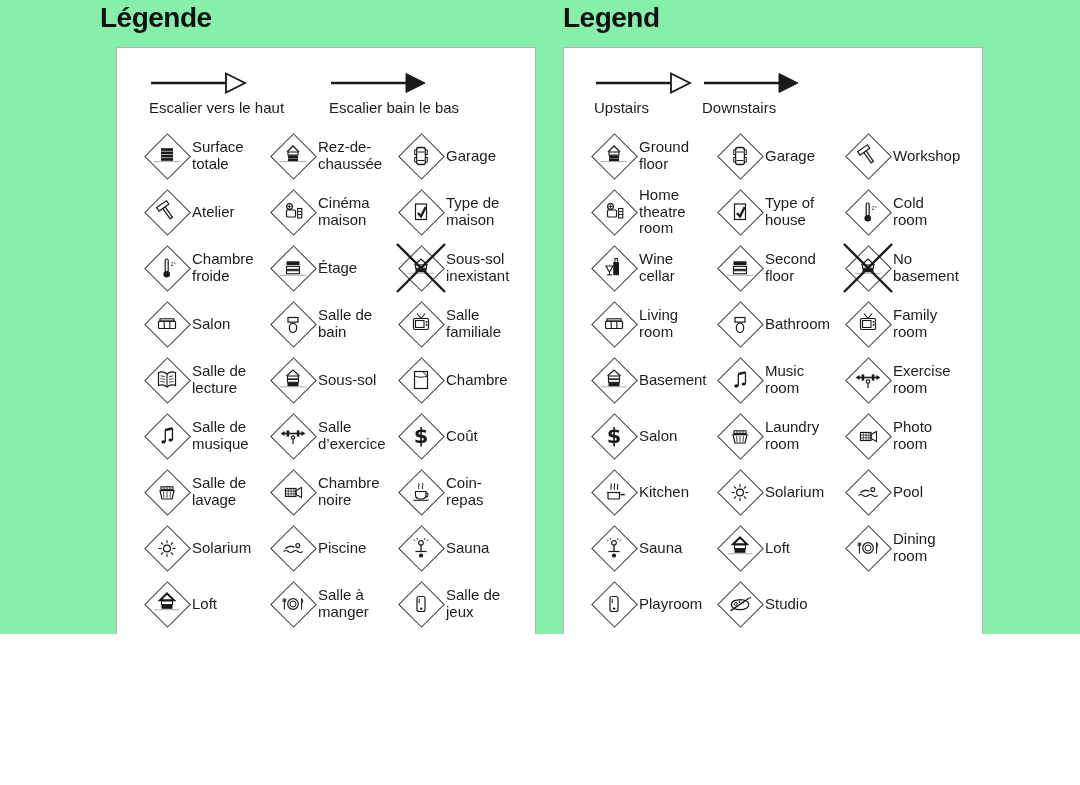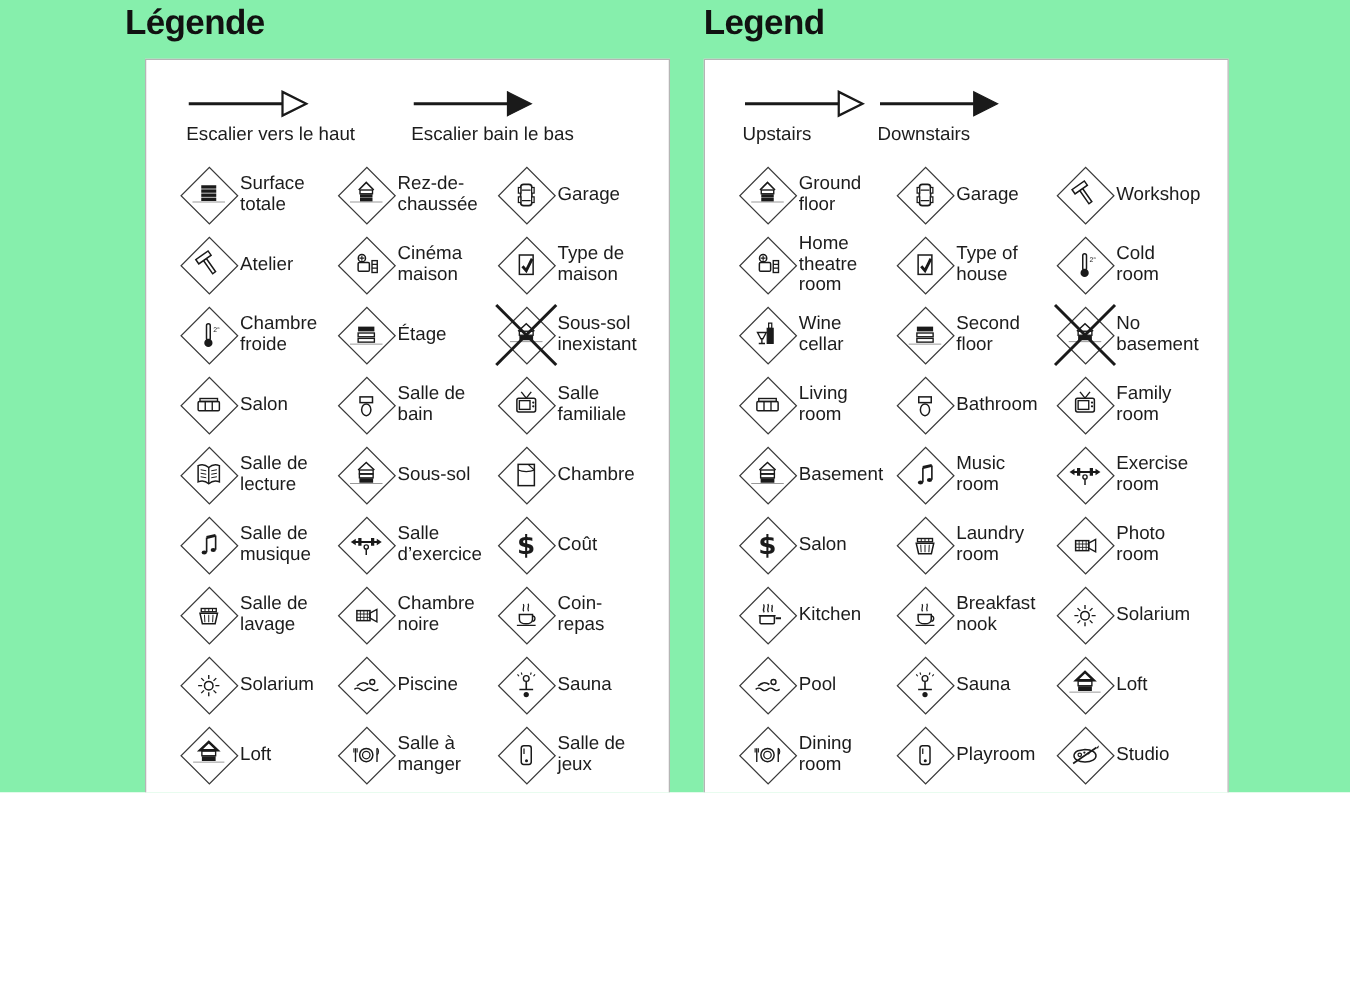--- a/index.html
+++ b/index.html
@@ -726,34 +726,20 @@
               <path d="M15.2,6.2 c1.8,2.2 -1.4,3.6 0.5,6.6" fill="none" stroke="#1a1a1a" stroke-width="1.1"></path>
               <path d="M18.4,7 c1.5,1.9 -1.1,3 0.5,5.6" fill="none" stroke="#1a1a1a" stroke-width="1.1"></path>
             </svg>
           </span>
           <span class="cell-label">Kitchen</span>
         </div>
         <div class="cell">
           <span class="sym">
             <span class="diamond"></span>
             <svg class="glyph" viewBox="0 0 30 30">
-              <path d="M9.5,14.5 h10.5 v3.8 c0,2.3 -2.3,3.7 -5.2,3.7 c-2.9,0 -5.3,-1.4 -5.3,-3.7 z" fill="none" stroke="#1a1a1a" stroke-width="1.2"></path>
-              <path d="M20,15.8 c2.6,-0.2 2.6,4 0,4.3" fill="none" stroke="#1a1a1a" stroke-width="1.1"></path>
-              <line x1="7.5" y1="23.3" x2="22.5" y2="23.3" stroke="#1a1a1a" stroke-width="1.1"></line>
-              <path d="M12.6,6.3 c1.6,2 -1.2,3.2 0.4,5.8" fill="none" stroke="#1a1a1a" stroke-width="1"></path>
-              <path d="M16.4,6 c1.6,2 -1.2,3.2 0.4,6" fill="none" stroke="#1a1a1a" stroke-width="1"></path>
-            </svg>
-          </span>
-          <span class="cell-label">Breakfast
-nook</span>
-        </div>
-        <div class="cell">
-          <span class="sym">
-            <span class="diamond"></span>
-            <svg class="glyph" viewBox="0 0 30 30">
               <circle cx="15" cy="15.5" r="3.4" fill="none" stroke="#1a1a1a" stroke-width="1.2"></circle>
               <g stroke="#1a1a1a" stroke-width="1.1">
                 <line x1="15" y1="7" x2="15" y2="10.2"></line>
                 <line x1="15" y1="20.8" x2="15" y2="24"></line>
                 <line x1="6.5" y1="15.5" x2="9.7" y2="15.5"></line>
                 <line x1="20.3" y1="15.5" x2="23.5" y2="15.5"></line>
                 <line x1="9" y1="9.5" x2="11.2" y2="11.7"></line>
                 <line x1="18.8" y1="19.3" x2="21" y2="21.5"></line>
                 <line x1="21" y1="9.5" x2="18.8" y2="11.7"></line>
                 <line x1="11.2" y1="19.3" x2="9" y2="21.5"></line>

